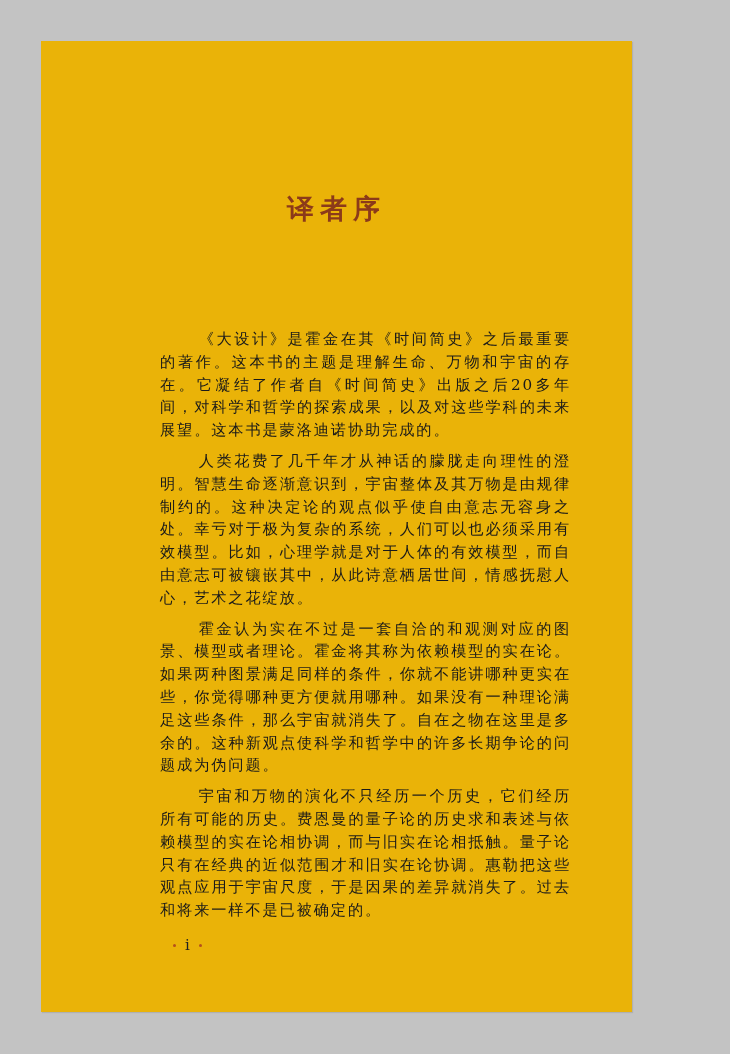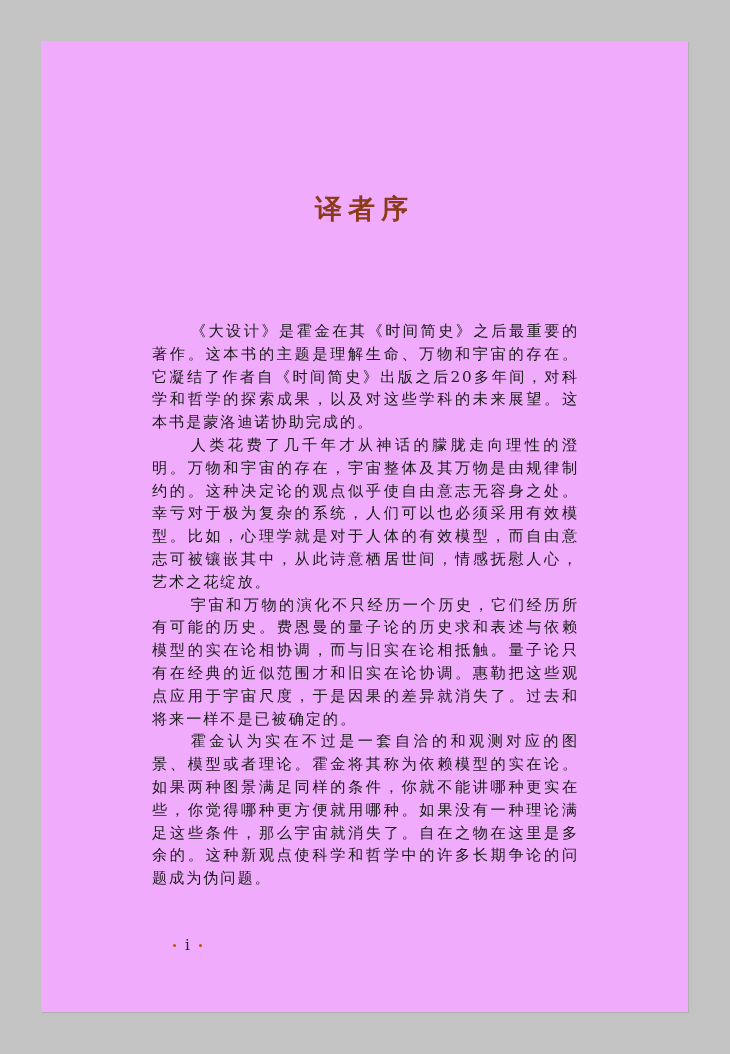--- a/index.html
+++ b/index.html
@@ -6,22 +6,22 @@
   body {
     width:730px; height:1054px;
     background:#c3c3c3;
     position:relative;
     overflow:hidden;
     font-family:"DejaVu Serif", "Liberation Serif", serif;
   }
   .page {
     position:absolute;
     left:41px; top:41px;
-    width:647px; height:971px;
-    background:#f0abfc;
+    width:591px; height:971px;
+    background:#eab308;
     box-shadow: 1px 1px 1px #b0b0b0;
   }
   .title {
     position:absolute;
     left:0; right:0;
     top:150px;
     text-align:center;
     font-size:27px;
     font-weight:bold;
     letter-spacing:6px;
@@ -33,21 +33,21 @@
     left:111px;
     top:279px;
     width:427px;
     color:#1a1a1a;
     font-size:15.2px;
     line-height:22.8px;
     letter-spacing:1.9px;
     text-align:justify;
   }
   .body-text p {
-    margin:0;
+    margin:8px;
     text-indent:2.55em;
   }
   .folio {
     position:absolute;
     left:132px;
     top:895px;
     font-size:15px;
     color:#222;
     display:flex;
     align-items:center;
@@ -60,23 +60,23 @@
   }
 </style>
 </head>
 <body>
 
 <div class="page">
   <div class="title">译者序</div>
 
   <div class="body-text">
     <p>《大设计》是霍金在其《时间简史》之后最重要的著作。这本书的主题是理解生命、万物和宇宙的存在。它凝结了作者自《时间简史》出版之后20多年间，对科学和哲学的探索成果，以及对这些学科的未来展望。这本书是蒙洛迪诺协助完成的。</p>
-    <p>人类花费了几千年才从神话的朦胧走向理性的澄明。万物和宇宙的存在，宇宙整体及其万物是由规律制约的。这种决定论的观点似乎使自由意志无容身之处。幸亏对于极为复杂的系统，人们可以也必须采用有效模型。比如，心理学就是对于人体的有效模型，而自由意志可被镶嵌其中，从此诗意栖居世间，情感抚慰人心，艺术之花绽放。</p>
+    <p>人类花费了几千年才从神话的朦胧走向理性的澄明。智慧生命逐渐意识到，宇宙整体及其万物是由规律制约的。这种决定论的观点似乎使自由意志无容身之处。幸亏对于极为复杂的系统，人们可以也必须采用有效模型。比如，心理学就是对于人体的有效模型，而自由意志可被镶嵌其中，从此诗意栖居世间，情感抚慰人心，艺术之花绽放。</p>
+    <p>霍金认为实在不过是一套自洽的和观测对应的图景、模型或者理论。霍金将其称为依赖模型的实在论。如果两种图景满足同样的条件，你就不能讲哪种更实在些，你觉得哪种更方便就用哪种。如果没有一种理论满足这些条件，那么宇宙就消失了。自在之物在这里是多余的。这种新观点使科学和哲学中的许多长期争论的问题成为伪问题。</p>
     <p>宇宙和万物的演化不只经历一个历史，它们经历所有可能的历史。费恩曼的量子论的历史求和表述与依赖模型的实在论相协调，而与旧实在论相抵触。量子论只有在经典的近似范围才和旧实在论协调。惠勒把这些观点应用于宇宙尺度，于是因果的差异就消失了。过去和将来一样不是已被确定的。</p>
-    <p>霍金认为实在不过是一套自洽的和观测对应的图景、模型或者理论。霍金将其称为依赖模型的实在论。如果两种图景满足同样的条件，你就不能讲哪种更实在些，你觉得哪种更方便就用哪种。如果没有一种理论满足这些条件，那么宇宙就消失了。自在之物在这里是多余的。这种新观点使科学和哲学中的许多长期争论的问题成为伪问题。</p>
   </div>
 
   <div class="folio">
     <span class="dot"></span>
     <span>i</span>
     <span class="dot"></span>
   </div>
 </div>
 
 </body></html>

